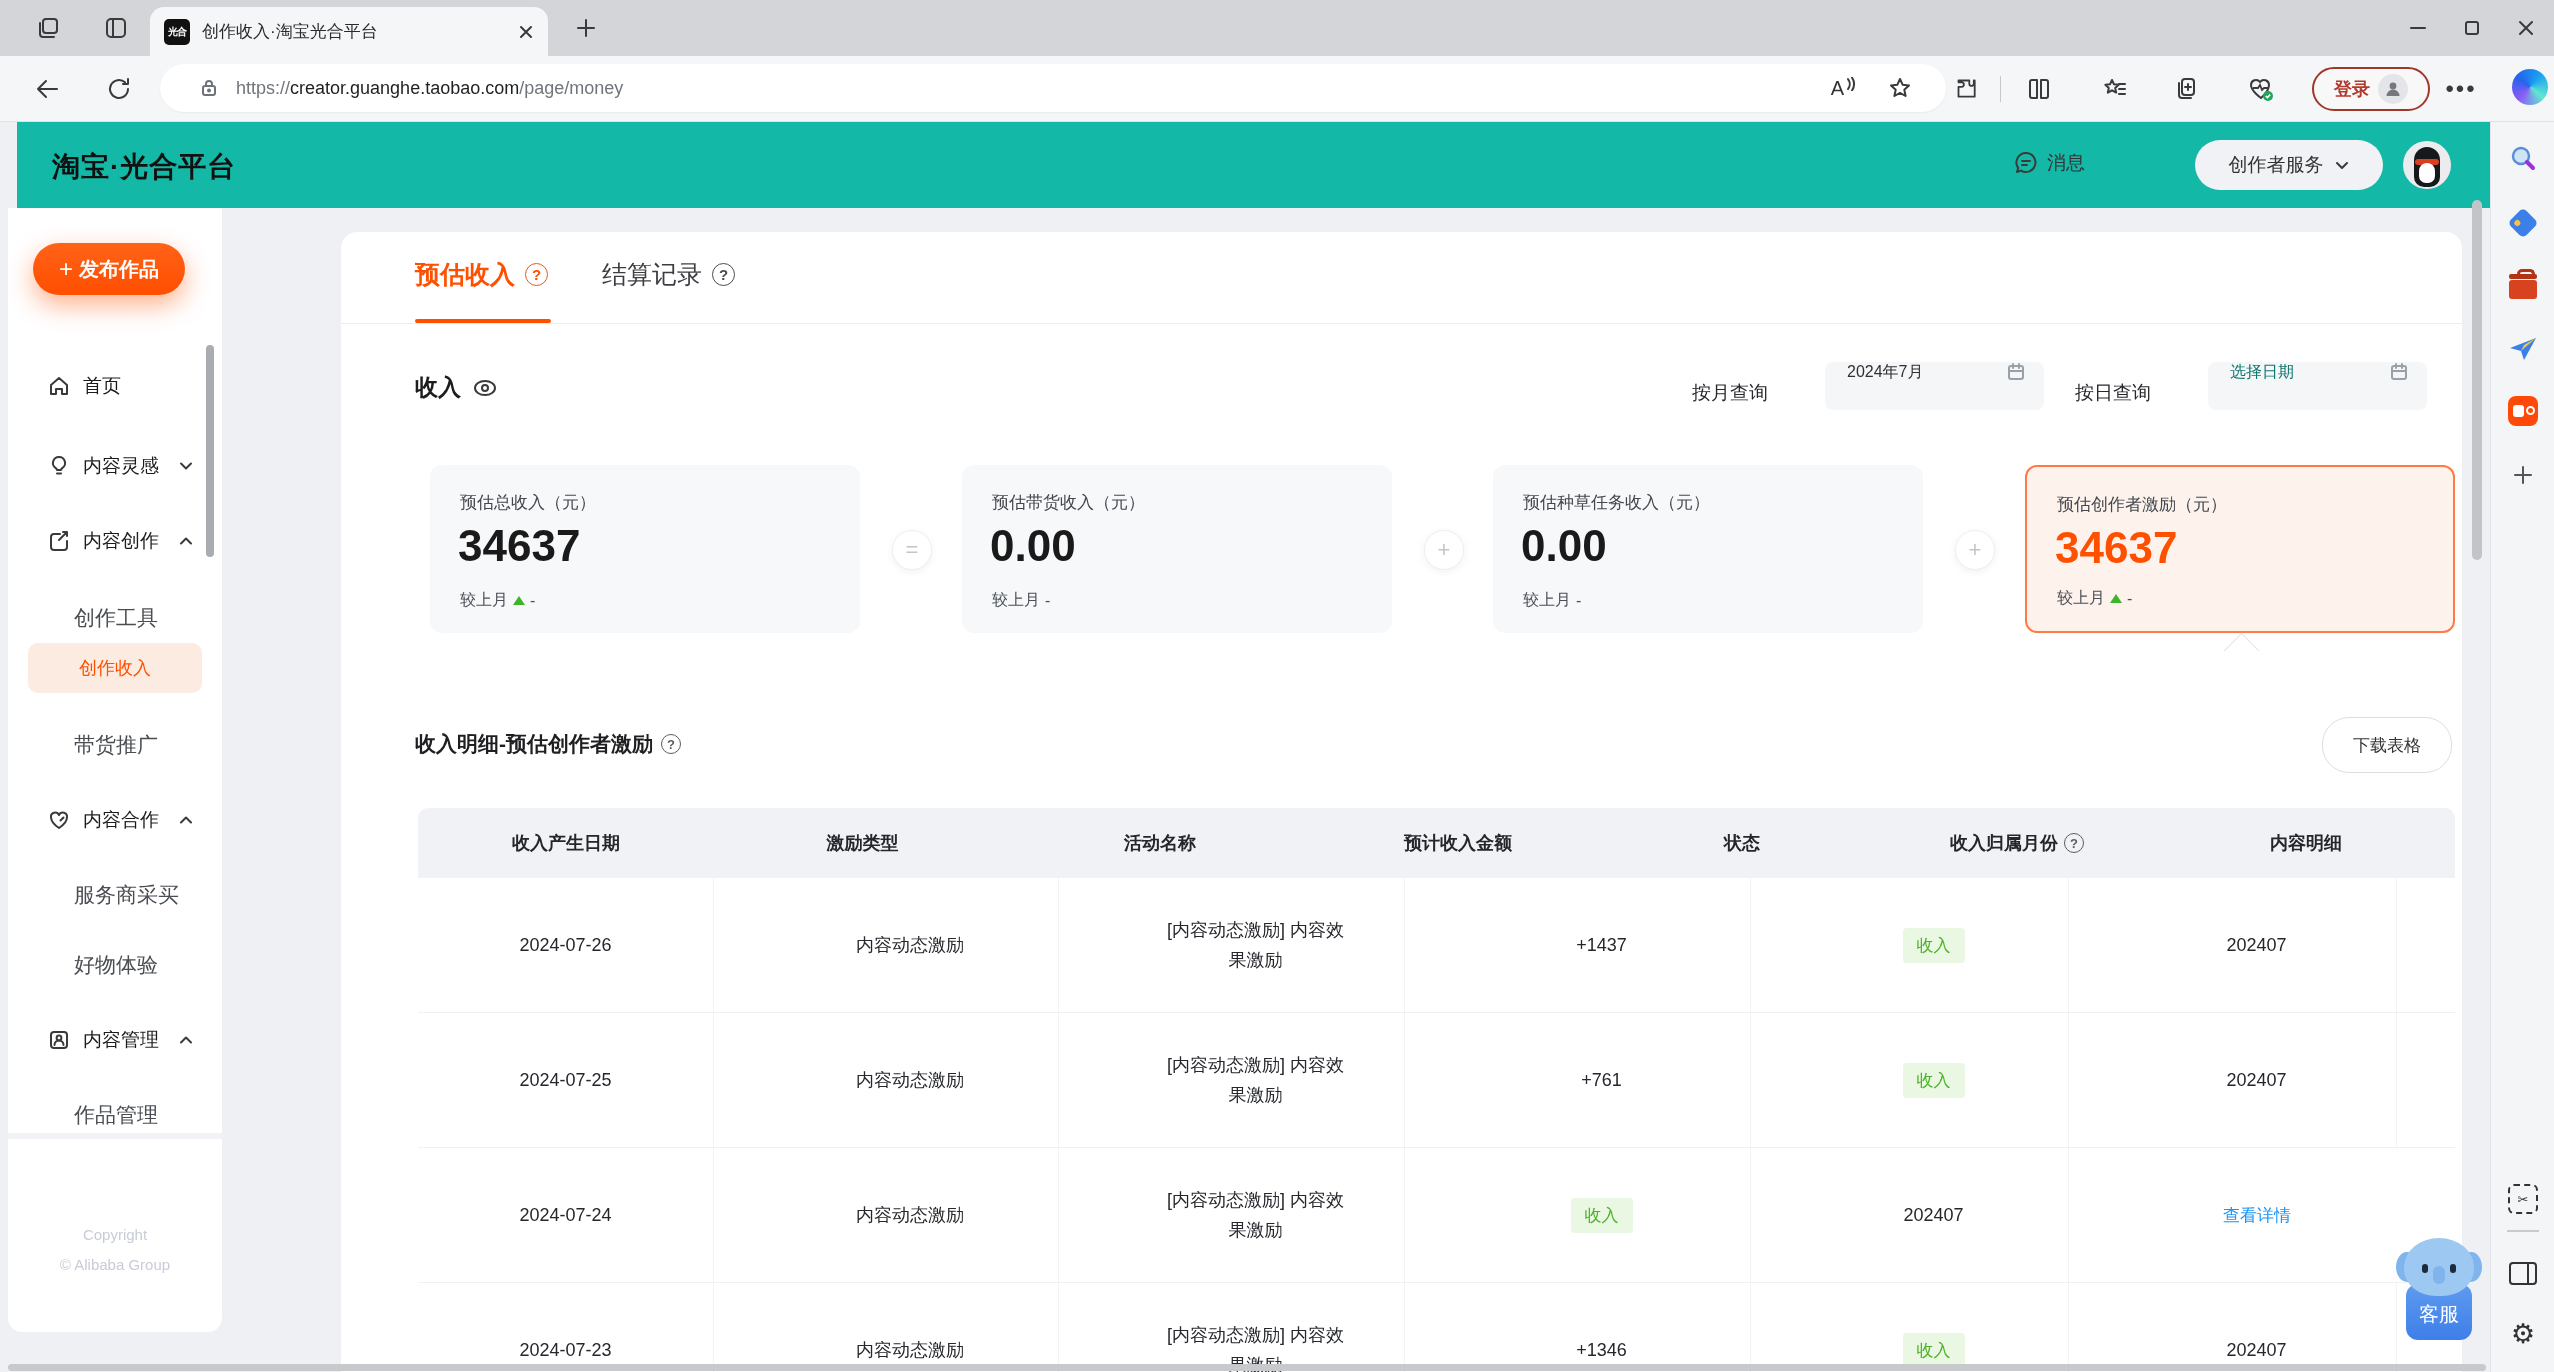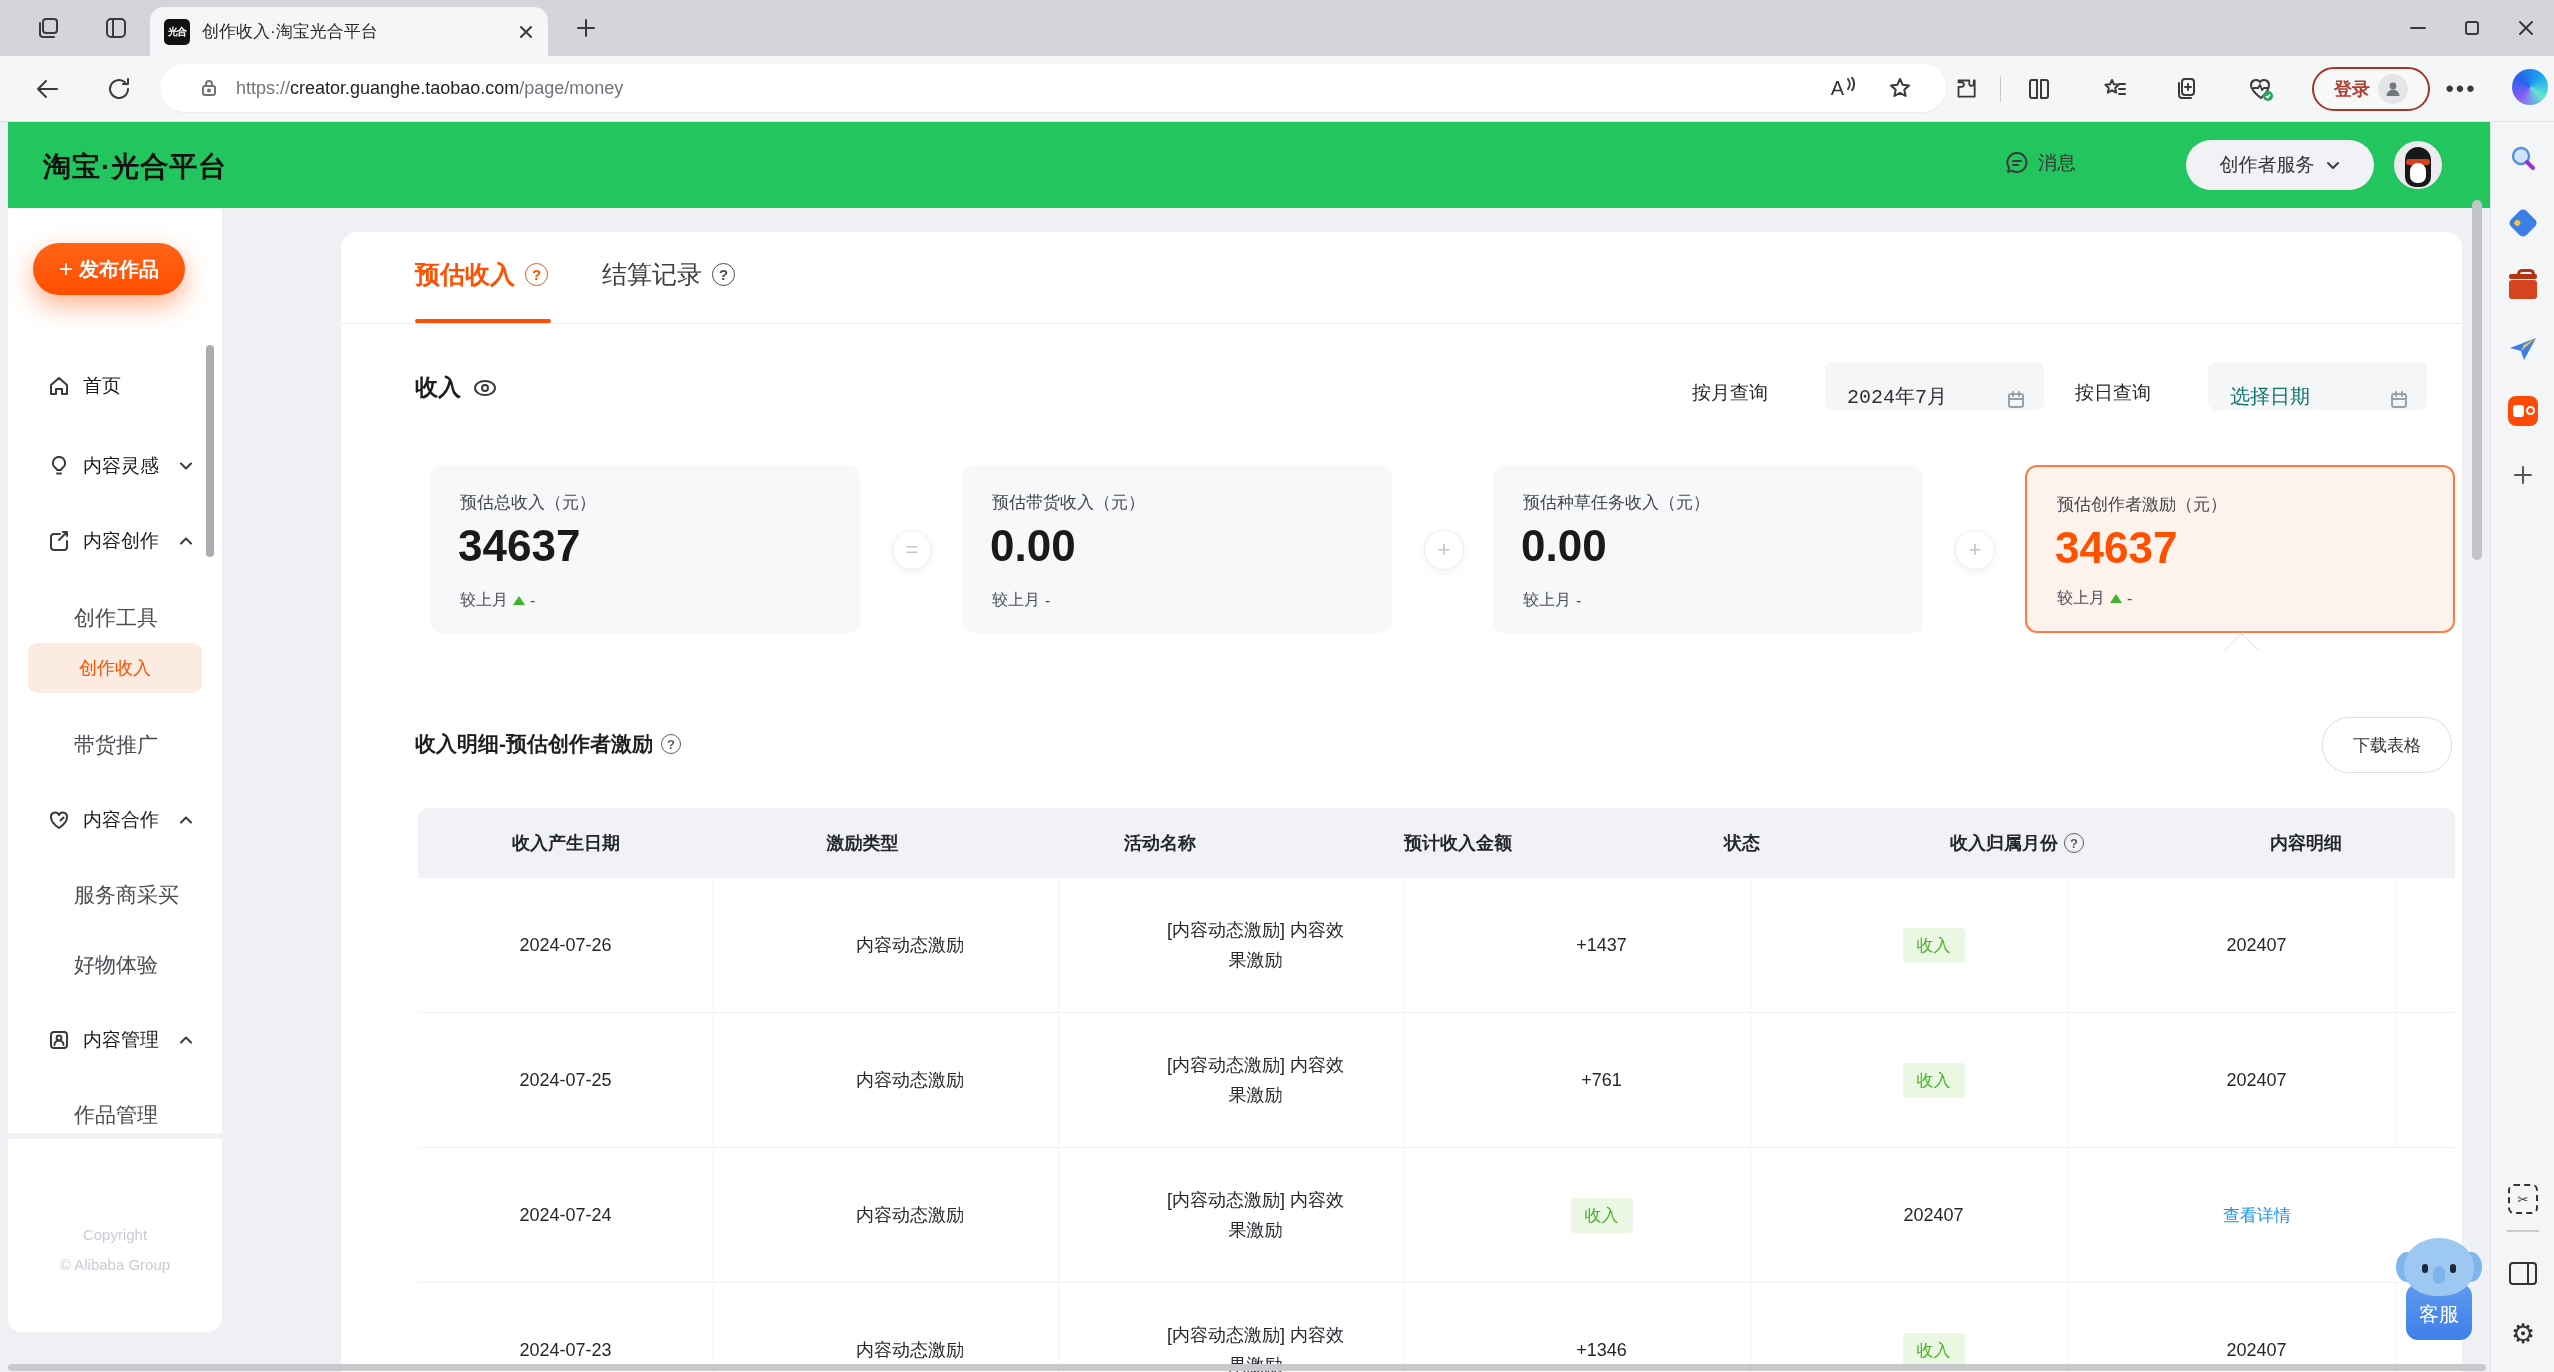--- a/index.html
+++ b/index.html
@@ -26,21 +26,21 @@
   .tbicon{position:absolute;top:16px;width:34px;height:34px;display:flex;align-items:center;justify-content:center;}
   .login-pill{position:absolute;left:2312px;top:11px;width:118px;height:44px;border:2px solid #A1372B;border-radius:22px;
     background:#F8F8F8;display:flex;align-items:center;justify-content:center;gap:8px;box-sizing:border-box;}
   .login-pill span{color:#B03A2E;font-size:18px;font-weight:600;}
   .person-cir{width:30px;height:30px;border-radius:50%;background:#E4E5E8;display:flex;align-items:center;justify-content:center;}
   .dots{font-size:24px;color:#3a3a3a;letter-spacing:2px;}
   .copilot{position:absolute;left:2512px;top:13px;width:36px;height:36px;border-radius:50%;
     background:conic-gradient(from 40deg,#19A1F1,#62E6D2,#8B5CF6,#2563EB,#19A1F1);}
 
   
-  .pageheader{position:absolute;left:8px;top:122px;width:2490px;height:86px;background:#22c55e;}
+  .pageheader{position:absolute;left:17px;top:122px;width:2490px;height:86px;background:#14b8a6;}
   .logo{position:absolute;left:35px;top:26px;font-size:28px;font-weight:900;color:#111;letter-spacing:1px;}
   .hdr-msg{position:absolute;left:1996px;top:28px;display:flex;align-items:center;gap:8px;font-size:19px;color:#333;}
   .svc-pill{position:absolute;left:2178px;top:18px;width:188px;height:50px;border-radius:25px;background:#F1F2F5;
     display:flex;align-items:center;justify-content:center;gap:10px;font-size:19px;color:#333;}
   .avatar{position:absolute;left:2386px;top:19px;width:48px;height:48px;border-radius:50%;background:#ECECEF;overflow:hidden;}
   .pg-body{position:absolute;left:11px;top:6px;width:26px;height:40px;background:#17181c;border-radius:13px 13px 10px 10px;}
   .pg-belly{position:absolute;left:16px;top:22px;width:16px;height:20px;background:#fff;border-radius:8px 8px 7px 7px;}
   .pg-scarf{position:absolute;left:12px;top:18px;width:24px;height:6px;background:#D9401F;border-radius:3px;}
 
   
@@ -83,21 +83,21 @@
   .tab2{position:absolute;left:261px;top:26px;display:flex;align-items:center;gap:10px;color:#3c3e42;font-size:25px;font-weight:500;}
   .q{display:inline-flex;width:23px;height:23px;border:1.8px solid currentColor;border-radius:50%;
      align-items:center;justify-content:center;font-size:15px;font-weight:600;box-sizing:border-box;}
   .tab-underline{position:absolute;left:74px;top:87px;width:477px;height:4px;}
   .tab-underline i{display:block;width:136px;height:4px;background:#FF5000;border-radius:2px;}
   .tabs-divider{position:absolute;left:0;top:91px;width:2121px;height:1px;background:#ECEDF0;}
 
   .income-title{position:absolute;left:74px;top:140px;display:flex;align-items:center;gap:10px;font-size:23px;font-weight:600;color:#1d1d1f;}
   .flabel{position:absolute;top:148px;font-size:19px;color:#26282c;}
   .fpill{position:absolute;top:130px;width:219px;height:48px;background:#F5F6F8;border-radius:8px;
-    display:flex;align-items:flex-end;padding:0 18px 0 22px;box-sizing:border-box;font-size:20px;color:#2e3033;font-family:Liberation Mono, monospace;}
+    display:flex;align-items:flex-start;padding:0 18px 0 22px;box-sizing:border-box;font-size:16px;color:#2e3033;}
   .fpill .cal{margin-left:auto;display:flex;}
   .placeholder{color:#0f766e;}
 
   .scard{position:absolute;top:233px;width:430px;height:168px;background:#F7F8FA;border-radius:12px;box-sizing:border-box;}
   .scard.hl{background:#FDF3EC;border:2px solid #FF7A45;}
   .scard .clabel{position:absolute;left:30px;top:26px;font-size:17px;color:#43474e;}
   .scard .cvalue{position:absolute;left:28px;top:56px;font-size:44px;font-weight:700;color:#1a1a1a;}
   .scard.hl .cvalue{color:#FF5000;}
   .scard .cmp{position:absolute;left:30px;bottom:22px;display:flex;align-items:center;font-size:16px;color:#4a4f58;gap:5px;}
   .tri-up{width:0;height:0;border-left:6px solid transparent;border-right:6px solid transparent;border-bottom:9px solid #3FB32B;}

